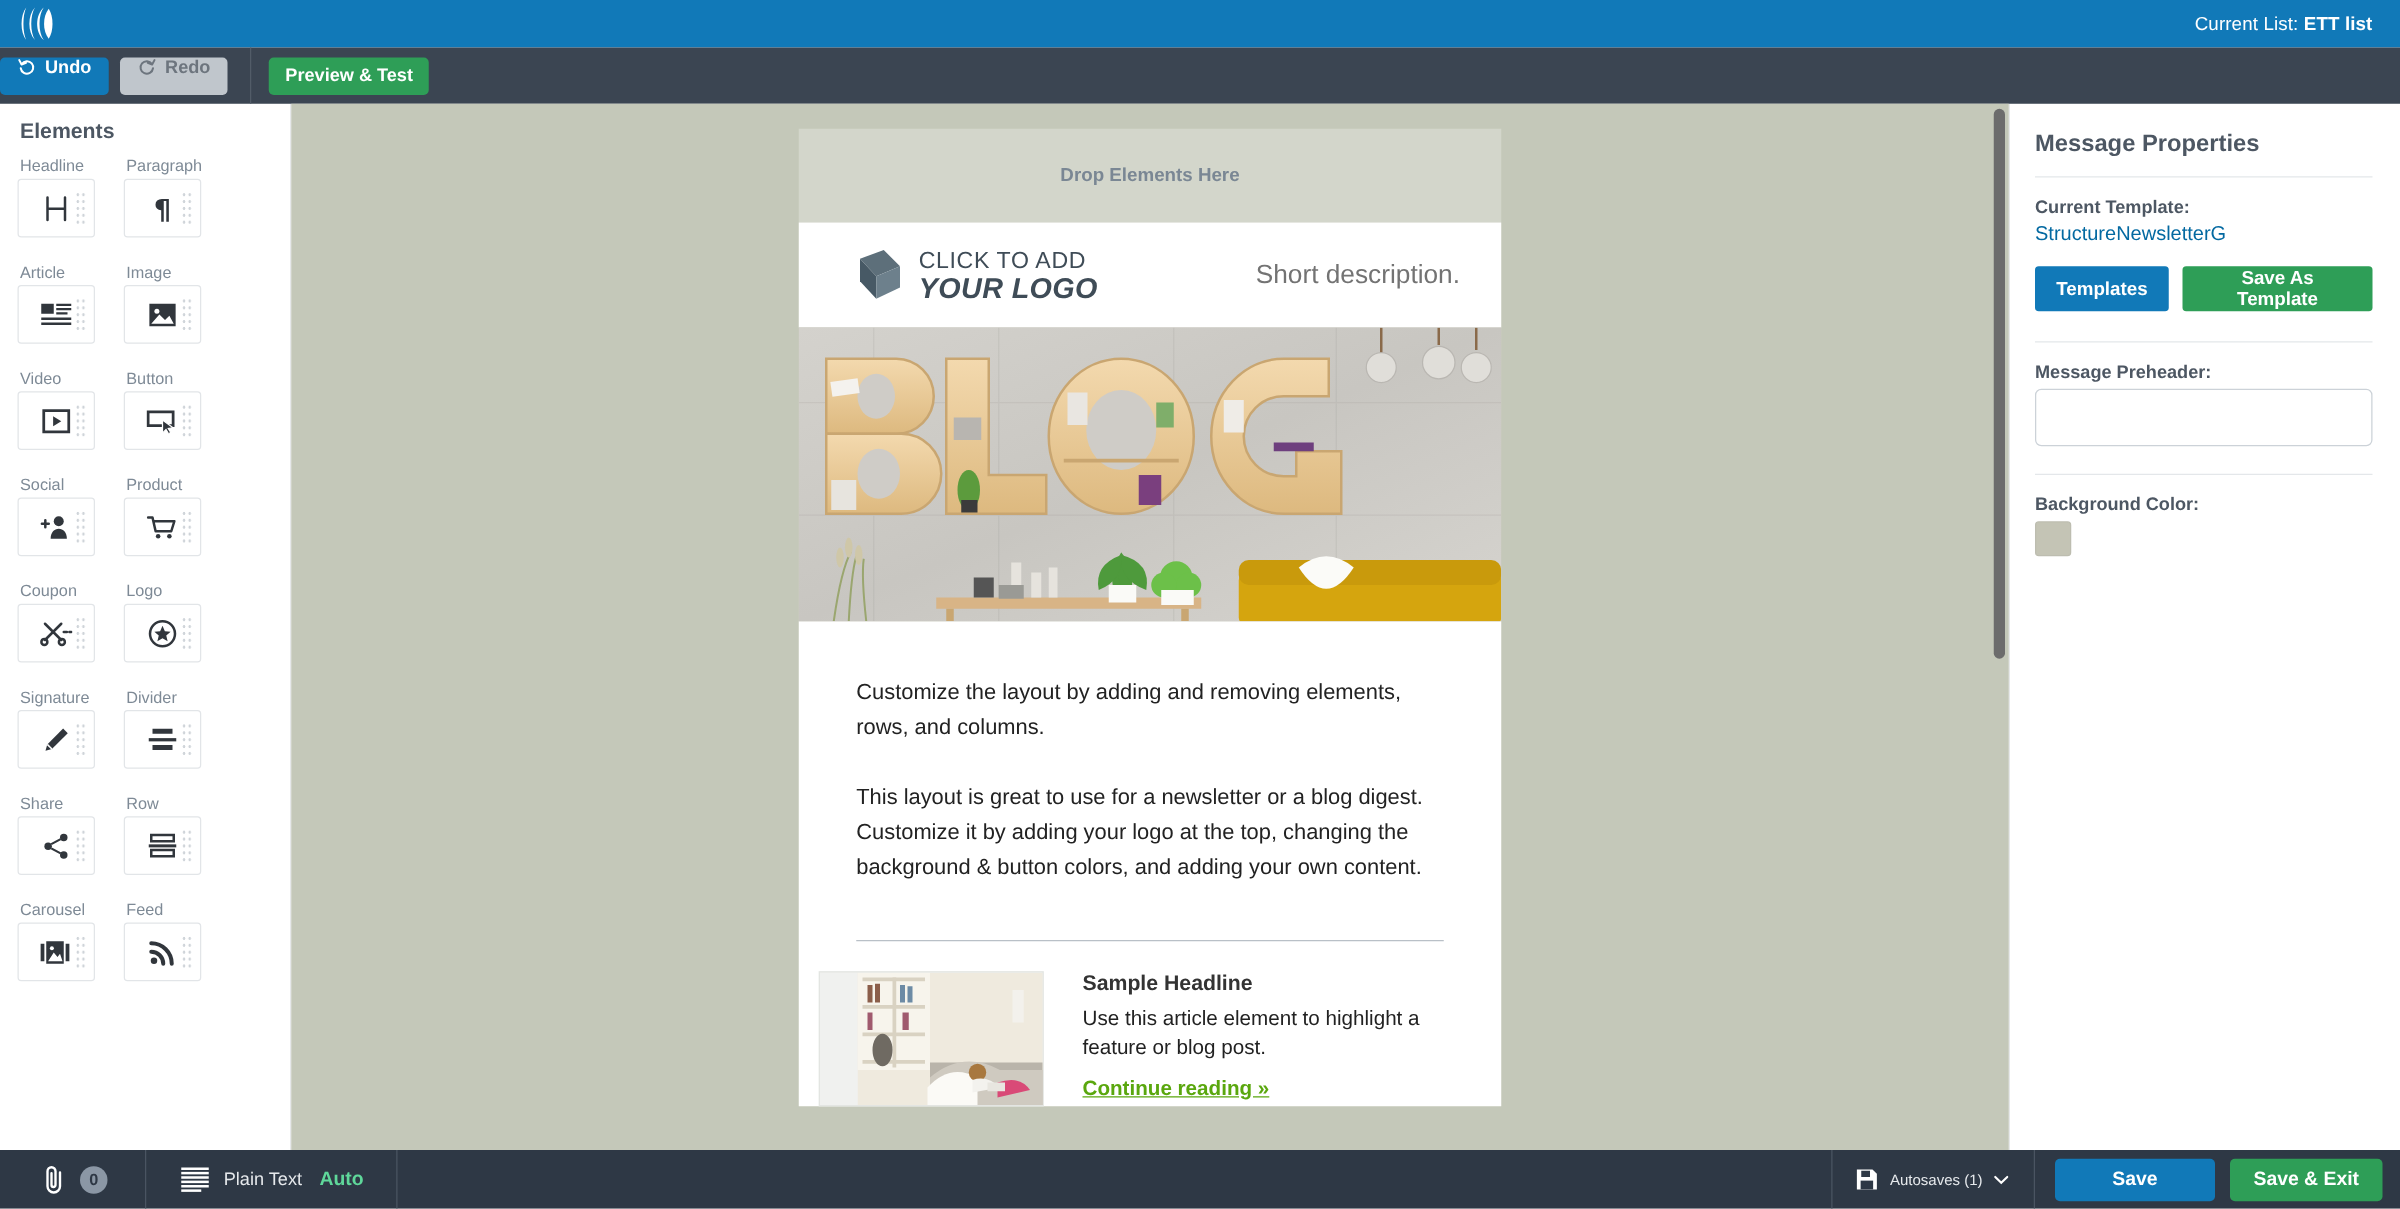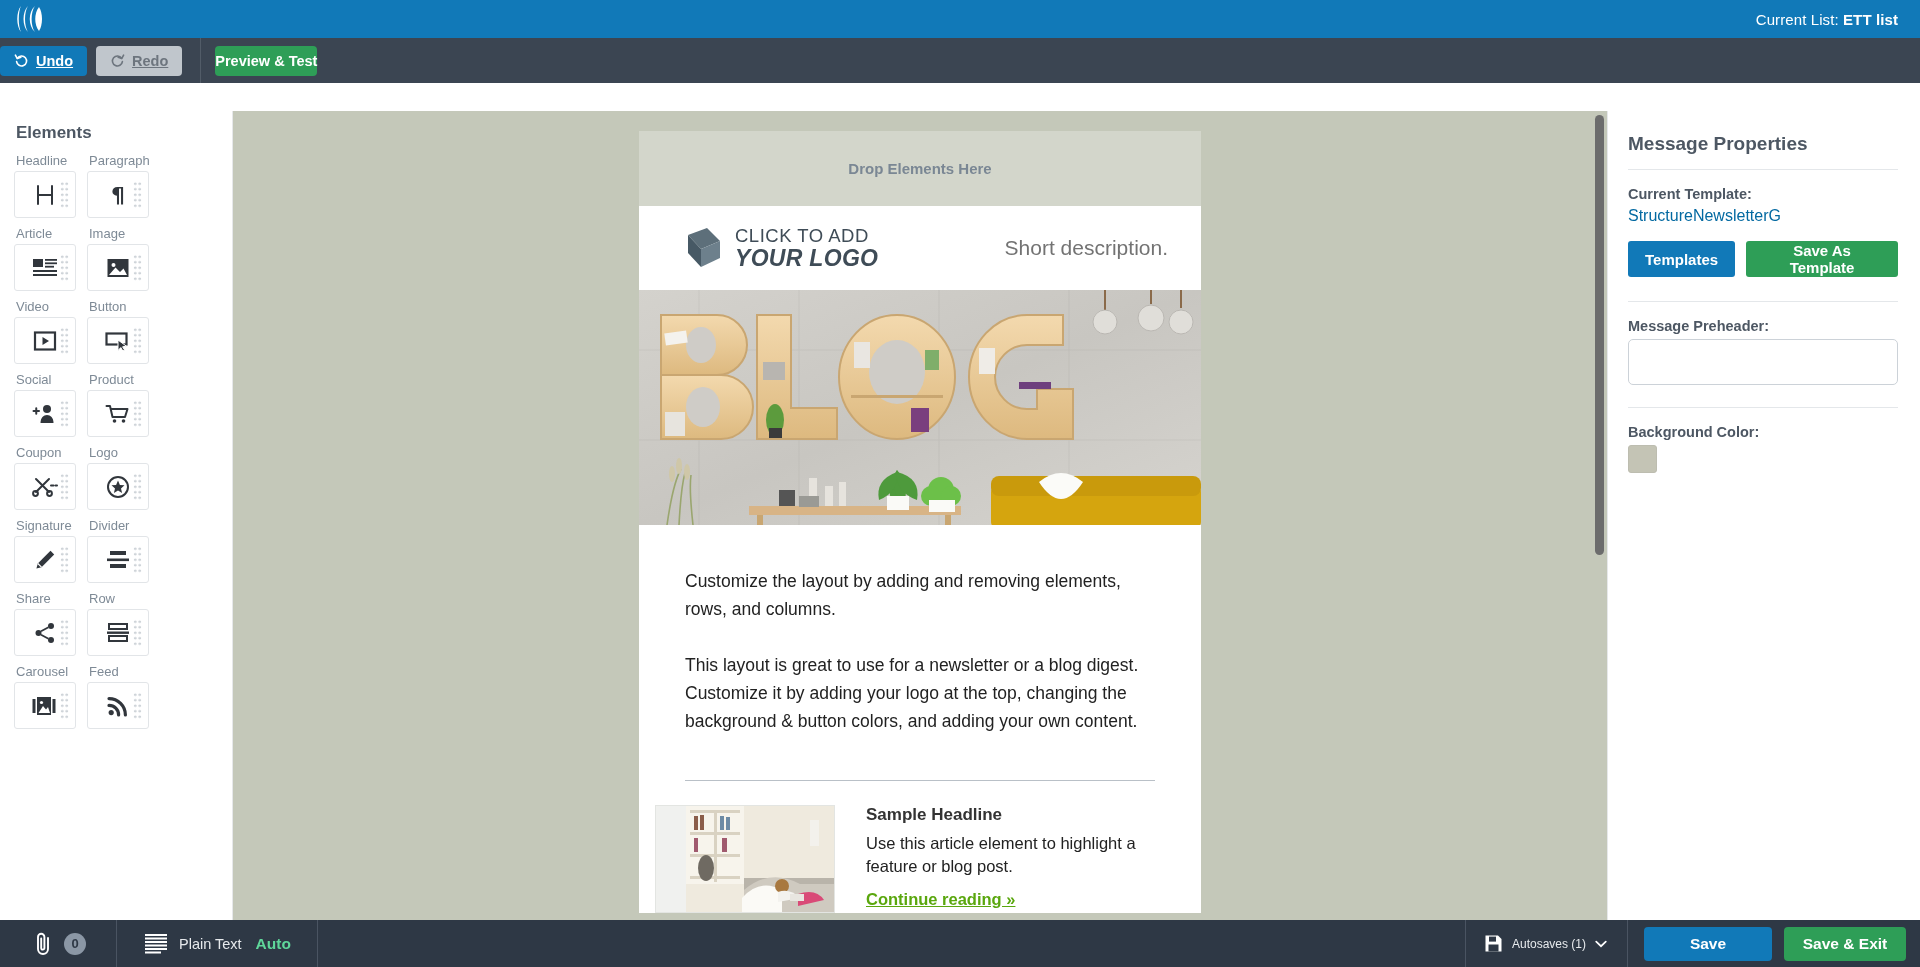--- a/index.html
+++ b/index.html
@@ -52,44 +52,43 @@
     display: flex; align-items: center; justify-content: center;
   }
   .personalize-btn {
     border: 1px solid #b7bec6; border-radius: 4px; height: 27px;
     display: inline-flex; align-items: center; gap: 7px;
     padding: 0 10px; font-size: 13.5px; color: #4d5763; background: #fff;
     white-space: nowrap;
   }
   .tb-right { display: flex; align-items: center; height: 45px; }
   .undo-btn, .redo-btn {
-    height: 30px; border-radius: 4px; display: inline-flex; align-items: center;
+    height: 30px; border-radius: 4px; display: inline-flex; align-items: flex-start;
     gap: 7px; padding: 0 14px; font-size: 14.5px; font-weight: bold; border: 0;
     font-family: "Liberation Sans", sans-serif;
-    text-decoration: underline;
   }
   .undo-btn { background: #1179b8; color: #fff; }
   .redo-btn { background: #c0c6cc; color: #6d757e; margin-left: 9px; }
   .tb-divider { width: 1px; height: 45px; background: #525c68; margin: 0 14px 0 18px; }
   .preview-btn {
     height: 30px; background: #2e9e57; color: #fff; border: 0; border-radius: 4px;
-    font-size: 14.5px; font-weight: bold; padding: 0 0; margin-right: 14px;
+    font-size: 14.5px; font-weight: bold; padding: 0 13px; margin-right: 14px;
     font-family: "Liberation Sans", sans-serif;
   }
 
   
-  .body-row { flex: 1 1 auto; display: flex; min-height: 0; margin-top: 28px; }
+  .body-row { flex: 1 1 auto; display: flex; min-height: 0; }
 
   
   .elements-panel {
     width: 233px; flex: 0 0 233px; background: #fff; padding: 12px 0 0 14px;
     overflow: hidden; border-right: 1px solid #e6e8ea;
   }
   .panel-title { font-size: 17px; font-weight: bold; color: #4d5763; margin: 0 0 8px 2px; }
-  .el-grid { display: flex; flex-wrap: wrap; gap: 0; }
+  .el-grid { display: flex; flex-wrap: wrap; gap: 12px; }
   .el-cell { width: 73px; margin: 0 0 6px 0; }
   .el-label { font-size: 13px; color: #7e8a96; margin: 2px 0 3px 2px; }
   .el-tile {
     width: 62px; height: 47px; border: 1px solid #e2e5e8; border-radius: 3px;
     background: #fff; position: relative; display: flex; align-items: center;
     justify-content: center;
   }
   .el-tile svg { display: block; }
   .grip {
     position: absolute; right: 6px; top: 50%; transform: translateY(-50%);

